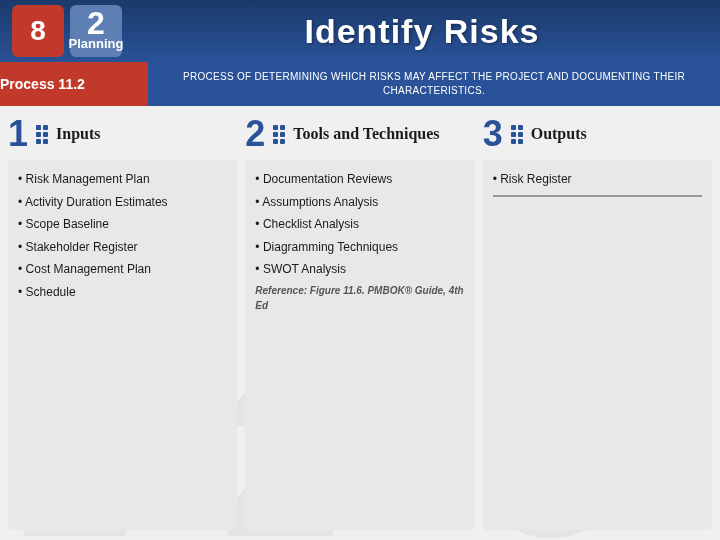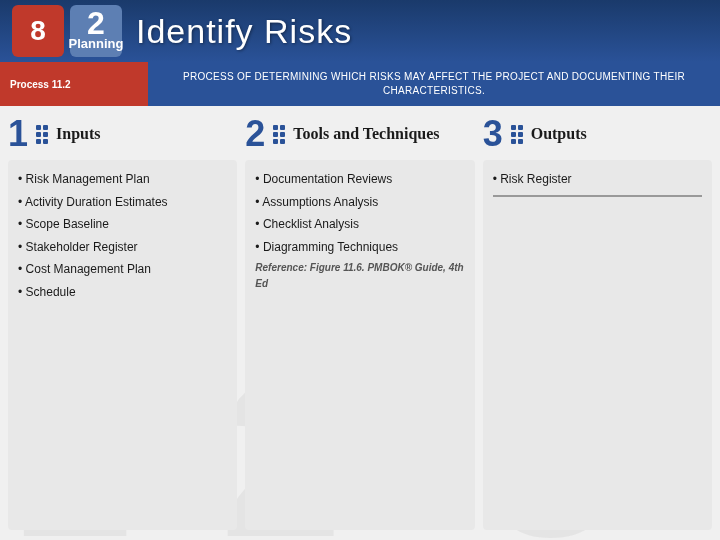--- a/index.html
+++ b/index.html
@@ -63,39 +63,40 @@
     }
 
     .badge-planning .label {
       font-size: 13px;
       z-index: 1;
     }
 
     .header-title {
       color: #fff;
       font-size: 34px;
-      font-weight: normal;
+      font-weight: bold;
       letter-spacing: 1px;
       text-shadow: 1px 1px 3px rgba(0,0,0,0.4);
       flex: 1;
+      text-align: center;
     }
 
     .subheader {
       background: #2a5298;
       display: flex;
       align-items: center;
       height: 44px;
     }
 
     .subheader-process {
       background: #c0392b;
       color: #fff;
       font-weight: bold;
-      font-size: 10px;
-      padding: 0 10px;
+      font-size: 14px;
+      padding: 0 0;
       height: 100%;
       display: flex;
       align-items: center;
       min-width: 148px;
     }
 
     .subheader-text {
       color: #fff;
       font-size: 10px;
       font-weight: normal;
@@ -294,20 +295,21 @@
           </div>
       </div>
       <span class="col-title">Tools and Techniques</span>
     </div>
     <div class="col-body">
       <ul>
         <li>Documentation Reviews</li>
         <li>Assumptions Analysis</li>
         <li>Checklist Analysis</li>
         <li>Diagramming Techniques</li>
+        <li>SWOT Analysis</li>
       </ul>
       <div class="reference-note">
         <strong>Reference: Figure 11.6. PMBOK® Guide, 4th Ed</strong>
       </div>
     </div>
   </div>
 
   <div class="column">
     <div class="col-header">
       <span class="col-number">3</span>

